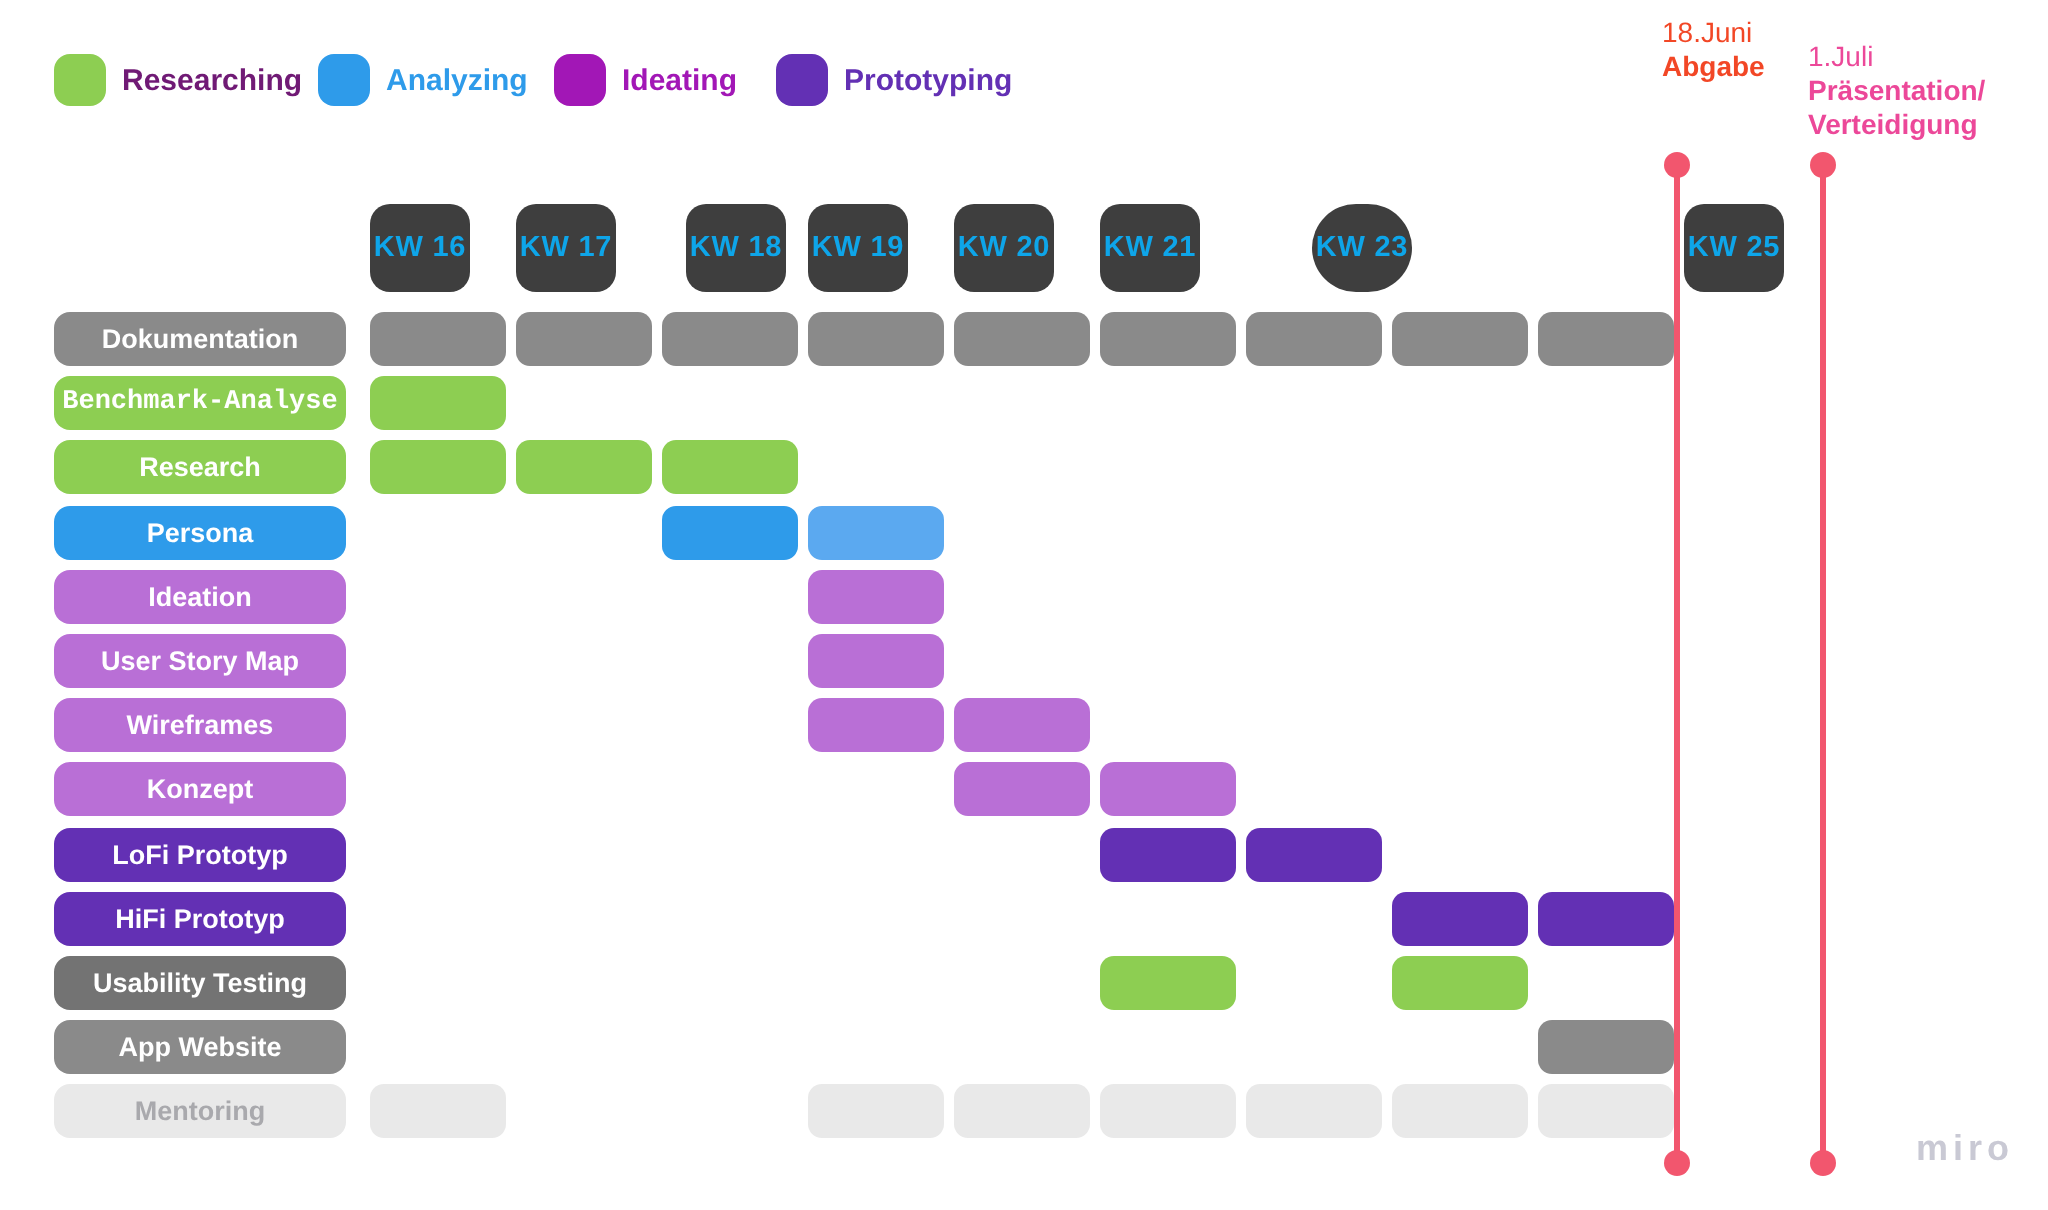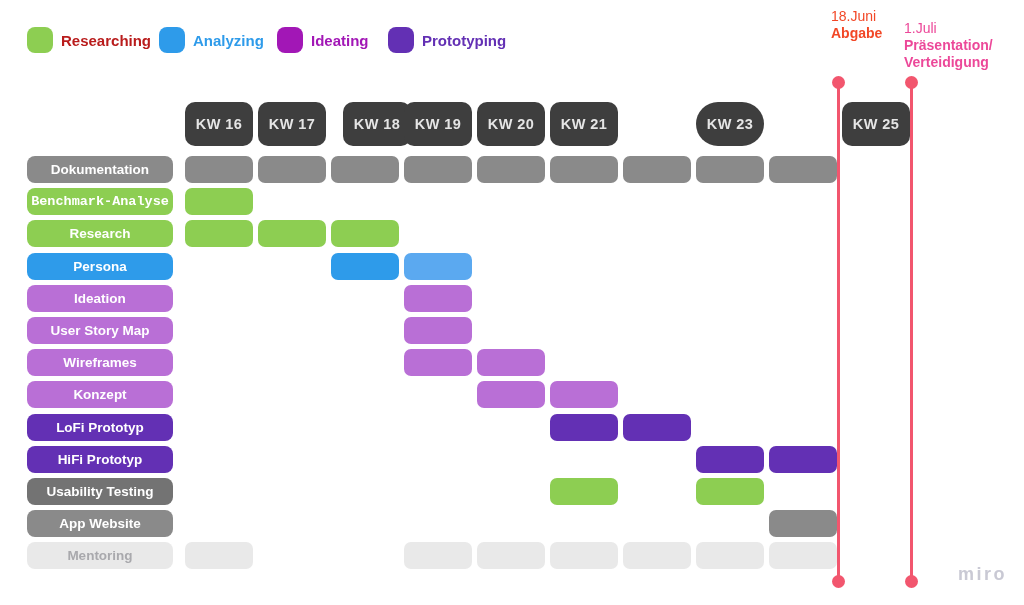--- a/index.html
+++ b/index.html
@@ -3,21 +3,21 @@
 <meta charset="utf-8">
 <style>
   html,body{margin:0;padding:0;background:#ffffff;}
   #stage{
     position:relative;width:1024px;height:605px;background:#ffffff;overflow:hidden;
     font-family:"Liberation Sans","DejaVu Sans",sans-serif;
   }
   .abs{position:absolute;box-sizing:border-box;}
   .shape{display:flex;align-items:center;justify-content:center;}
   .col-header{
-    height:44px;width:68px;border-radius:10px;background:#3E3E3E;color:#e5e5e5;
+    height:44px;width:50px;border-radius:10px;background:#3E3E3E;color:#0ea5e9;
     font-weight:bold;font-size:14.5px;letter-spacing:0.4px;
   }
   .row-label{
     left:27px;width:146px;height:27px;border-radius:8px;color:#ffffff;
     font-weight:bold;font-size:13.5px;
   }
   .bar{height:27px;width:68px;border-radius:7px;}
   .legend-item{display:flex;align-items:center;top:27px;height:26px;}
   .legend-swatch{width:26px;height:26px;border-radius:8px;flex:0 0 auto;}
   .legend-label{margin-left:8px;font-weight:bold;font-size:15px;white-space:nowrap;}
@@ -45,41 +45,41 @@
     <div class="abs milestone-line" style="left: 909.5px; top: 82px; height: 499px; background: rgb(242, 86, 110);"></div>
     <div class="abs milestone-dot" style="left: 904.5px; top: 76px; background: rgb(242, 86, 110);"></div>
     <div class="abs milestone-dot" style="left: 904.5px; top: 575px; background: rgb(242, 86, 110);"></div>
     <div class="abs milestone-text" style="left: 904px; top: 20px; color: #ec4899;">
       <div class="milestone-date">1.Juli</div>
       <div class="milestone-title">Präsentation/</div>
       <div class="milestone-title">Verteidigung</div>
     </div>
     <div class="abs legend-item" style="left: 27px;">
       <div class="legend-swatch" style="background: rgb(141, 206, 82);"></div>
-      <div class="legend-label" style="color: #b91c1c;">Researching</div>
+      <div class="legend-label" style="color: #701a75;">Researching</div>
     </div>
     <div class="abs legend-item" style="left: 159px;">
       <div class="legend-swatch" style="background: rgb(46, 155, 234);"></div>
       <div class="legend-label" style="color: rgb(46, 155, 234);">Analyzing</div>
     </div>
     <div class="abs legend-item" style="left: 277px;">
       <div class="legend-swatch" style="background: rgb(162, 23, 182);"></div>
       <div class="legend-label" style="color: rgb(162, 23, 182);">Ideating</div>
     </div>
     <div class="abs legend-item" style="left: 388px;">
       <div class="legend-swatch" style="background: rgb(99, 48, 180);"></div>
       <div class="legend-label" style="color: rgb(99, 48, 180);">Prototyping</div>
     </div>
     <div class="abs shape col-header" style="left: 185px; top: 102px;">KW 16</div>
     <div class="abs shape col-header" style="left: 258px; top: 102px;">KW 17</div>
     <div class="abs shape col-header" style="left: 343px; top: 102px;">KW 18</div>
     <div class="abs shape col-header" style="left: 404px; top: 102px;">KW 19</div>
     <div class="abs shape col-header" style="left: 477px; top: 102px;">KW 20</div>
     <div class="abs shape col-header" style="left: 550px; top: 102px;">KW 21</div>
-    <div class="abs shape col-header" style="left: 696px; top: 102px; border-radius: 22px;">KW 23</div>
+    <div class="abs shape col-header" style="left: 656px; top: 102px; border-radius: 22px;">KW 23</div>
     <div class="abs shape col-header" style="left: 842px; top: 102px;">KW 25</div>
     <div class="abs shape row-label" style="top: 156px; background: rgb(138, 138, 138); color: rgb(255, 255, 255);">Dokumentation</div>
     <div class="abs bar" style="left: 185px; top: 156px; background: rgb(138, 138, 138);"></div>
     <div class="abs bar" style="left: 258px; top: 156px; background: rgb(138, 138, 138);"></div>
     <div class="abs bar" style="left: 331px; top: 156px; background: rgb(138, 138, 138);"></div>
     <div class="abs bar" style="left: 404px; top: 156px; background: rgb(138, 138, 138);"></div>
     <div class="abs bar" style="left: 477px; top: 156px; background: rgb(138, 138, 138);"></div>
     <div class="abs bar" style="left: 550px; top: 156px; background: rgb(138, 138, 138);"></div>
     <div class="abs bar" style="left: 623px; top: 156px; background: rgb(138, 138, 138);"></div>
     <div class="abs bar" style="left: 696px; top: 156px; background: rgb(138, 138, 138);"></div>

